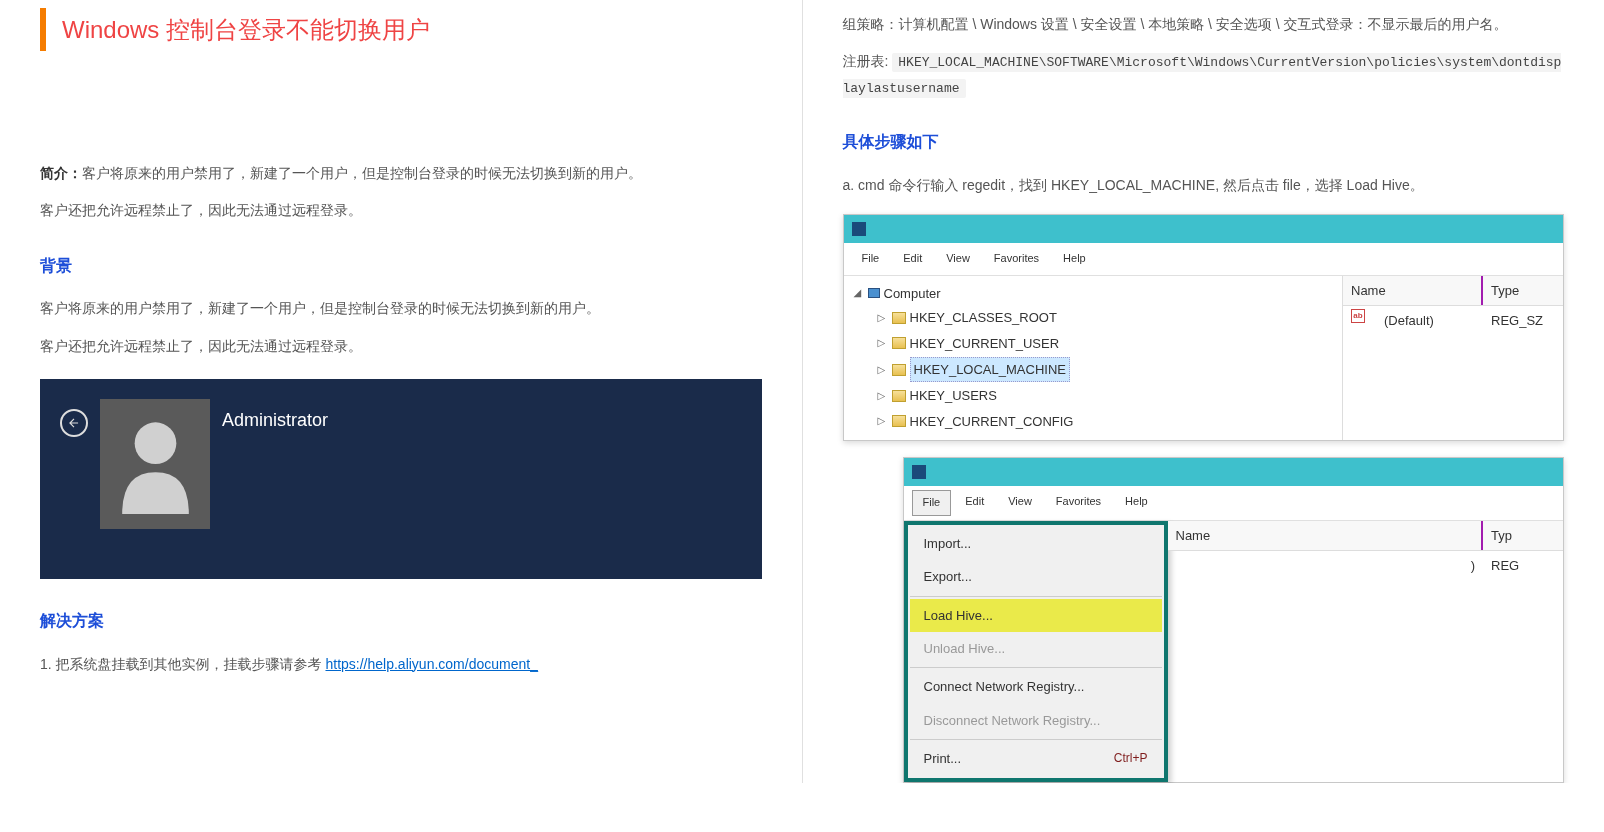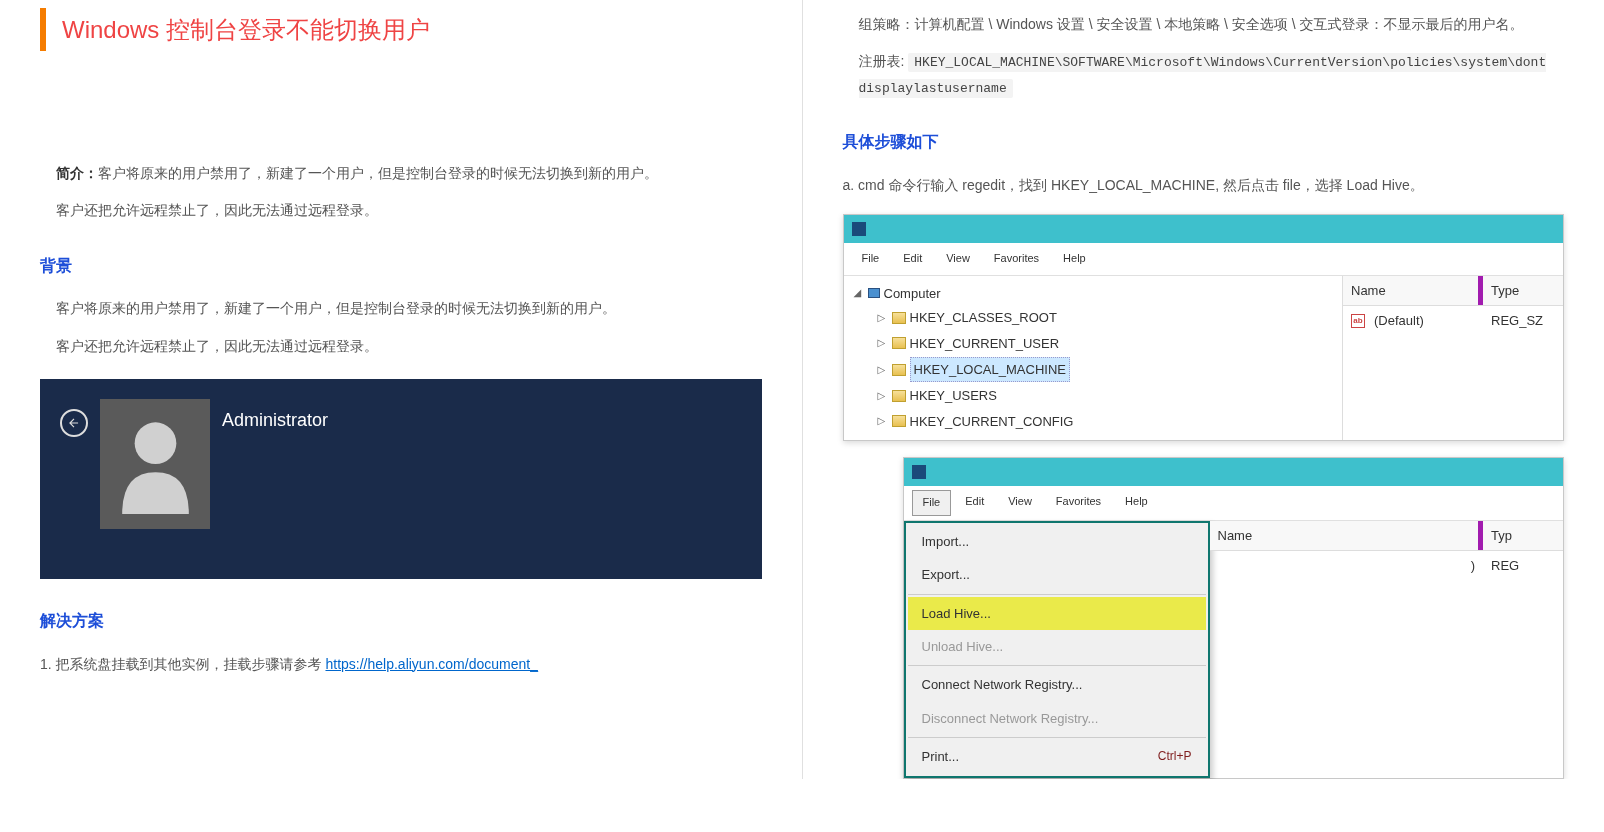--- a/index.html
+++ b/index.html
@@ -32,21 +32,21 @@
       margin-bottom: 110px;
     }
     .intro-label {
       font-weight: bold;
       color: #333;
     }
     .intro-text {
       color: #555;
     }
     .paragraph {
-      margin: 12px 16px;
+      margin: 12px 0;
       color: #555;
     }
     .section-heading {
       color: #1d4ed8;
       font-size: 16px;
       font-weight: 600;
       margin-top: 28px;
       margin-bottom: 16px;
     }
     .login-screenshot {
@@ -247,27 +247,27 @@
     }
     .reg-values {
       width: 220px;
       font-size: 13px;
     }
     .reg-val-header {
       display: flex;
       border-bottom: 1px solid #ddd;
       background: #f8f8f8;
     }
-    .reg-val-header span:first-child { flex: 1; padding: 3px 8px; border-right: 5px solid #a21caf; }
+    .reg-val-header span:first-child { flex: 1; padding: 3px 8px; border-right: 2px solid #a21caf; }
     .reg-val-header span:last-child { width: 80px; padding: 3px 8px; }
     .reg-val-row {
       display: flex;
       padding: 3px 0;
     }
-    .reg-val-row .cell1 { flex: 1; padding: 0 8px; display: flex; align-items: center; gap: 9px; }
+    .reg-val-row .cell1 { flex: 1; padding: 0 8px; display: flex; gap: 19px; }
     .reg-val-row .cell2 { width: 80px; padding: 0 8px; }
     .ab-icon {
       width: 14px;
       height: 14px;
       background: #fff;
       border: 1px solid #c44;
       color: #c44;
       font-size: 8px;
       font-weight: bold;
       display: inline-flex;
@@ -280,22 +280,22 @@
     .reg-screenshot2 {
       background: #fff;
       border: 1px solid #c8c8c8;
       margin: 16px 0 0 60px;
       box-shadow: 0 2px 6px rgba(0,0,0,0.15);
     }
     .reg-body2 {
       display: flex;
     }
     .dropdown-menu {
-      width: 306px;
-      border: 2px solid #0f766e;
+      width: 264px;
+      border: 4px solid #0f766e;
       background: #f0f0f0;
       box-shadow: 3px 3px 6px rgba(0,0,0,0.2);
       padding: 2px;
       font-size: 13px;
     }
     .dropdown-item {
       padding: 5px 14px;
       display: flex;
       justify-content: space-between;
       align-items: center;

